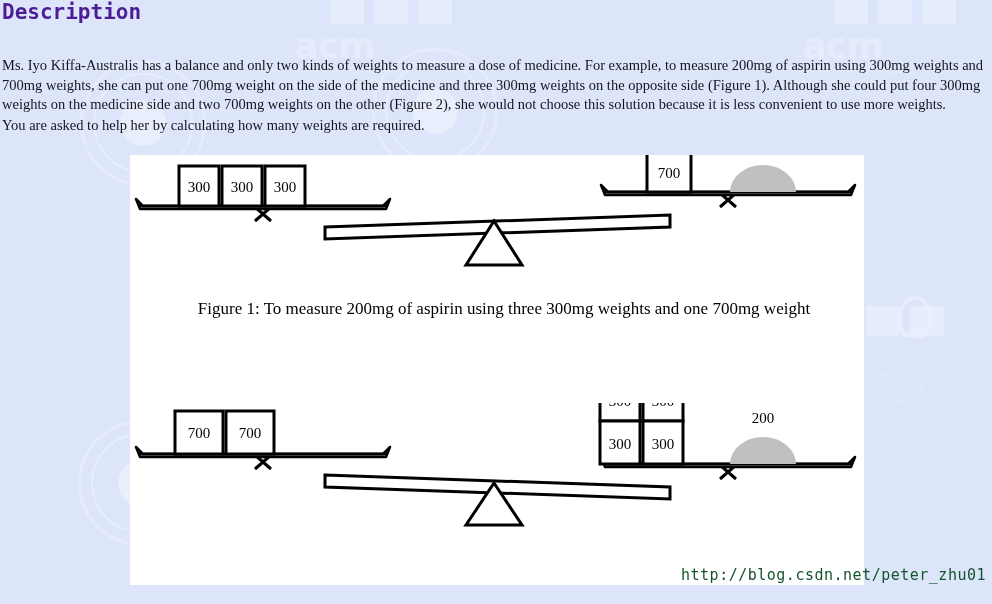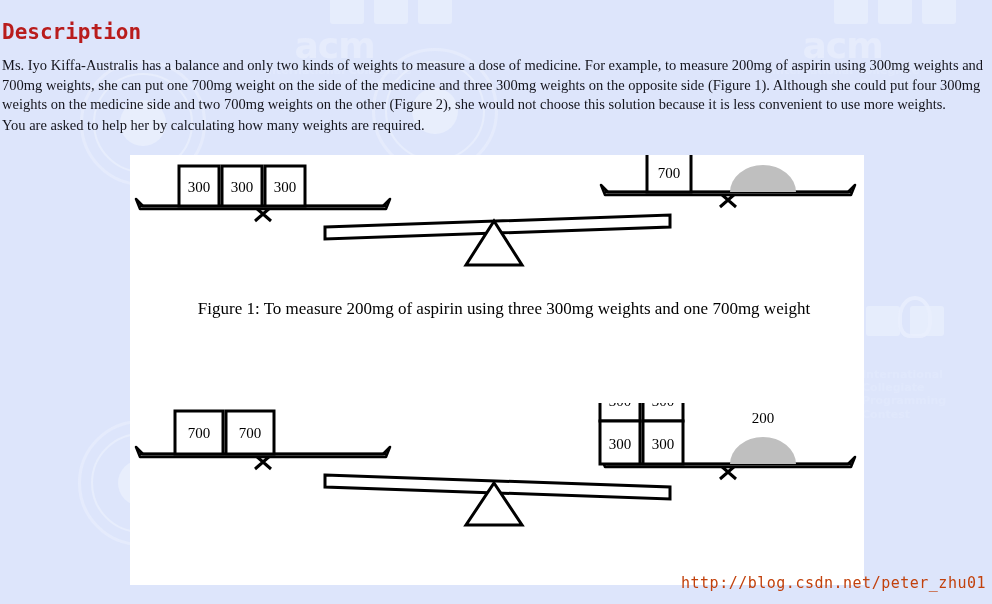--- a/index.html
+++ b/index.html
@@ -85,25 +85,25 @@
     width: 26px; height: 34px;
     border: 4px solid #e9effd;
     border-radius: 50% 50% 35% 35%;
     opacity: .85;
   }
 
   
   .heading {
     position: absolute;
     left: 2px;
-    top: 20px;
+    top: 0;
     font-family: "DejaVu Sans Mono", monospace;
     font-weight: bold;
     font-size: 21px;
-    color: #b91c1c;
+    color: #4c1d95;
     z-index: 3;
     white-space: nowrap;
   }
 
   
   .prose {
     position: absolute;
     left: 2px;
     top: 56px;
     width: 988px;
@@ -161,24 +161,24 @@
   .dose-label {
     font-family: "Liberation Serif", serif;
     font-size: 15px;
     fill: #000;
   }
 
   
   .url-watermark {
     position: absolute;
     right: 6px;
-    bottom: 12px;
+    bottom: 20px;
     font-family: "DejaVu Sans Mono", monospace;
     font-size: 15px;
-    color: #c2410c;
+    color: #14532d;
     letter-spacing: .5px;
     z-index: 4;
     white-space: nowrap;
     margin-top: 19px;
   }
 </style>
 </head>
 <body>
 
 <div class="wm-layer">

